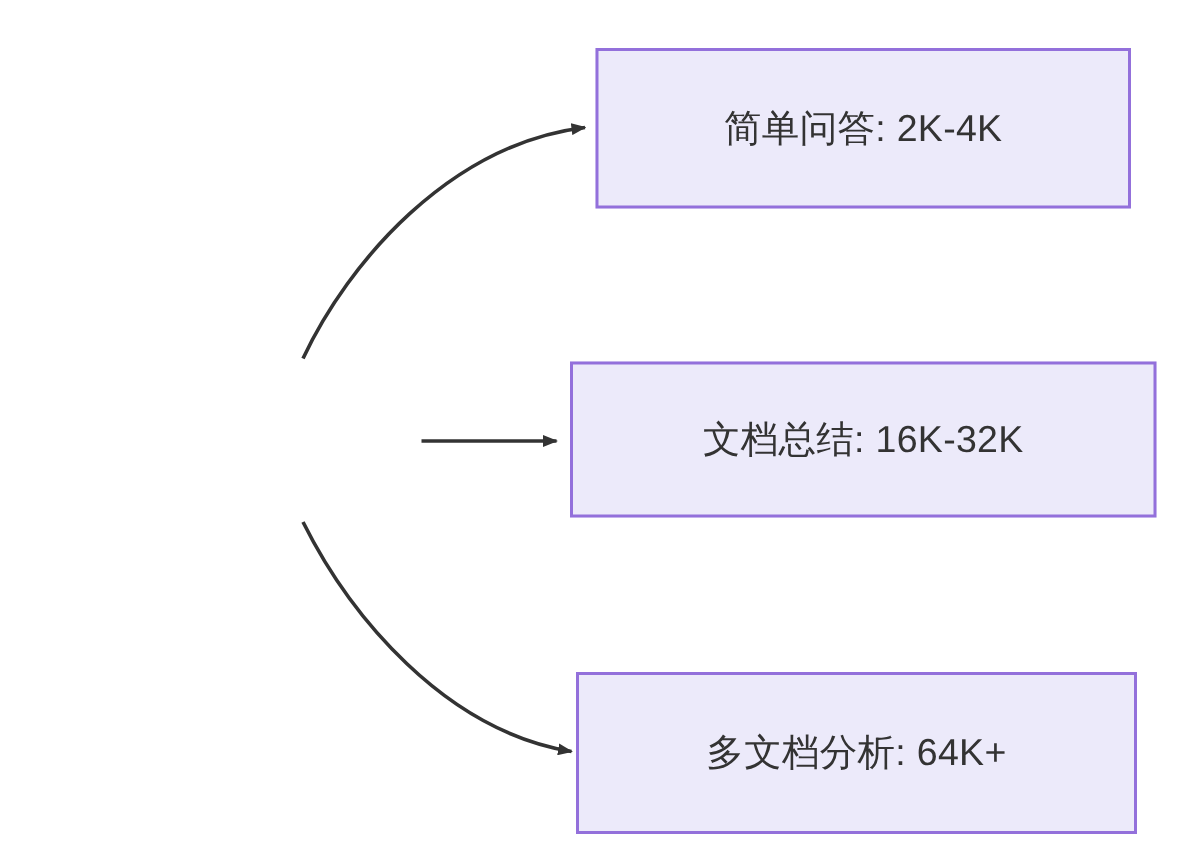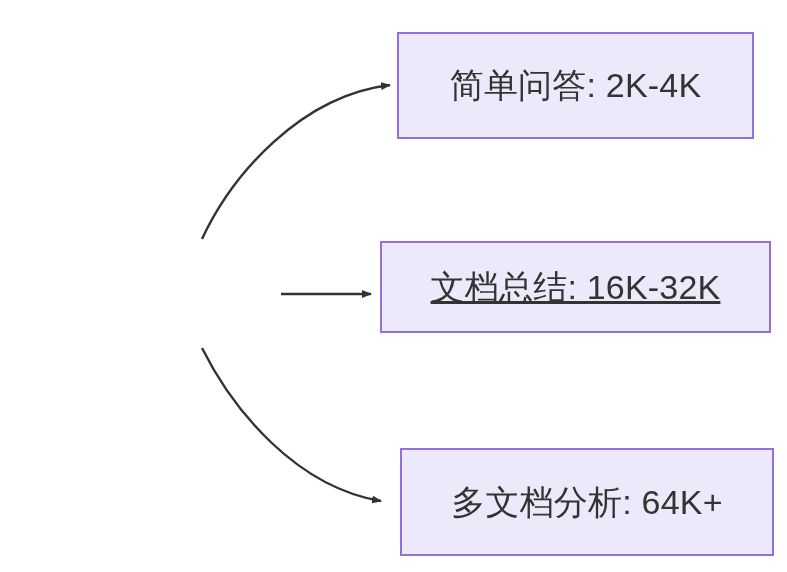--- a/index.html
+++ b/index.html
@@ -26,21 +26,21 @@
   }
   .node {
     position: absolute;
     box-sizing: border-box;
     background: #ECEAFA;
     border: 2px solid #9370DB;
     display: flex;
     align-items: center;
     justify-content: center;
     color: #333333;
-    font-size: 34px;
+    font-size: 25px;
     line-height: 1.2;
     letter-spacing: 0.2px;
     white-space: nowrap;
   }
   .node-label {
     display: block;
   }
   #node-root {
     left: 32px;
     top: 239px;
@@ -50,25 +50,24 @@
   #node-simple-qa {
     left: 397px;
     top: 32px;
     width: 357px;
     height: 107px;
   }
   #node-doc-summary {
     left: 380px;
     top: 241px;
     width: 391px;
-    height: 92px;
-    text-decoration: underline;
+    height: 104px;
   }
   #node-multi-doc {
-    left: 400px;
+    left: 384px;
     top: 448px;
     width: 374px;
     height: 108px;
   }
 </style>
 </head>
 <body>
 
 <div id="canvas">
 

